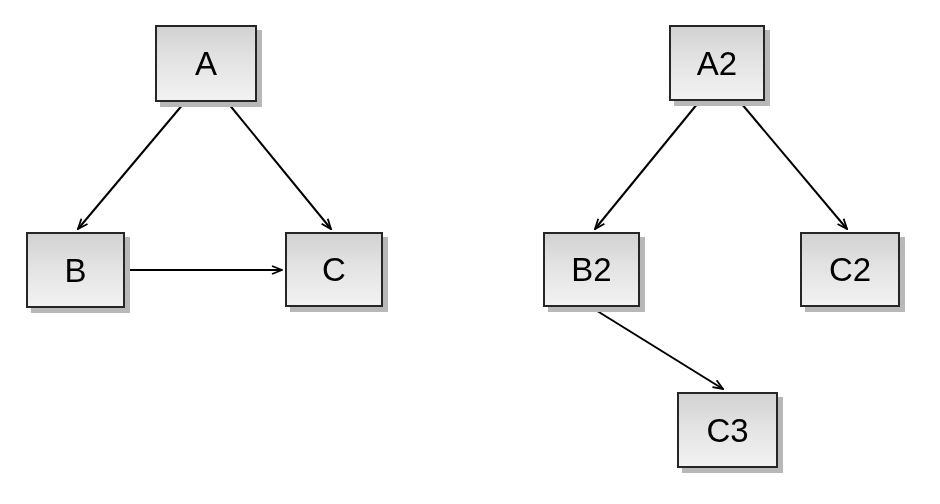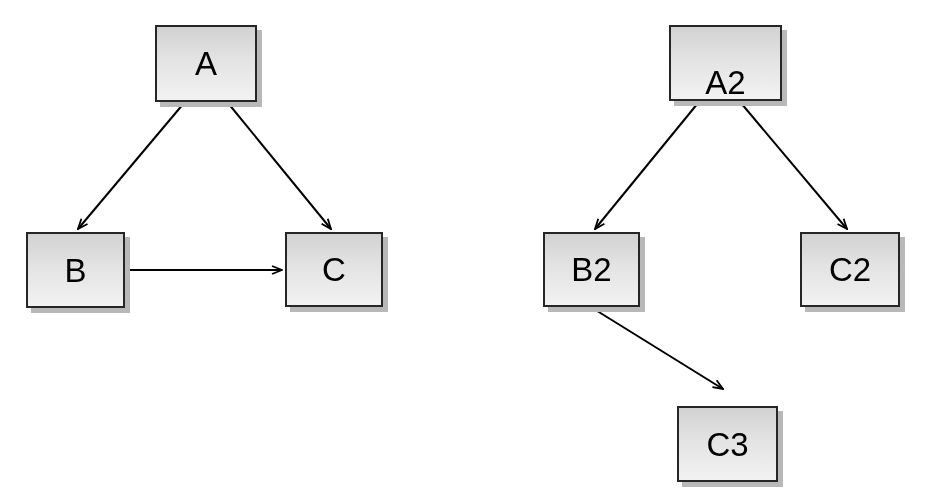--- a/index.html
+++ b/index.html
@@ -32,24 +32,24 @@
     align-items: center;
     justify-content: center;
     font-size: 33px;
     line-height: 1;
     color: #000000;
     user-select: none;
   }
   .node-a  { left: 155px; top: 25px;  width: 102px; height: 77px; }
   .node-b  { left: 26px;  top: 232px; width: 99px;  height: 76px; }
   .node-c  { left: 285px; top: 232px; width: 98px;  height: 75px; }
-  .node-a2 { left: 669px; top: 25px;  width: 113px;  height: 76px; align-items: flex-end; }
+  .node-a2 { left: 669px; top: 25px;  width: 96px;  height: 76px; }
   .node-b2 { left: 543px; top: 232px; width: 97px; height: 75px; }
   .node-c2 { left: 800px; top: 232px; width: 100px; height: 75px; }
-  .node-c3 { left: 677px; top: 392px; width: 101px; height: 76px; margin-top: 14px; }
+  .node-c3 { left: 677px; top: 392px; width: 101px; height: 76px; }
   .edge {
     stroke: #000000;
     stroke-width: 2;
   }
 </style>
 </head>
 <body>
 
 <div class="canvas">
 

